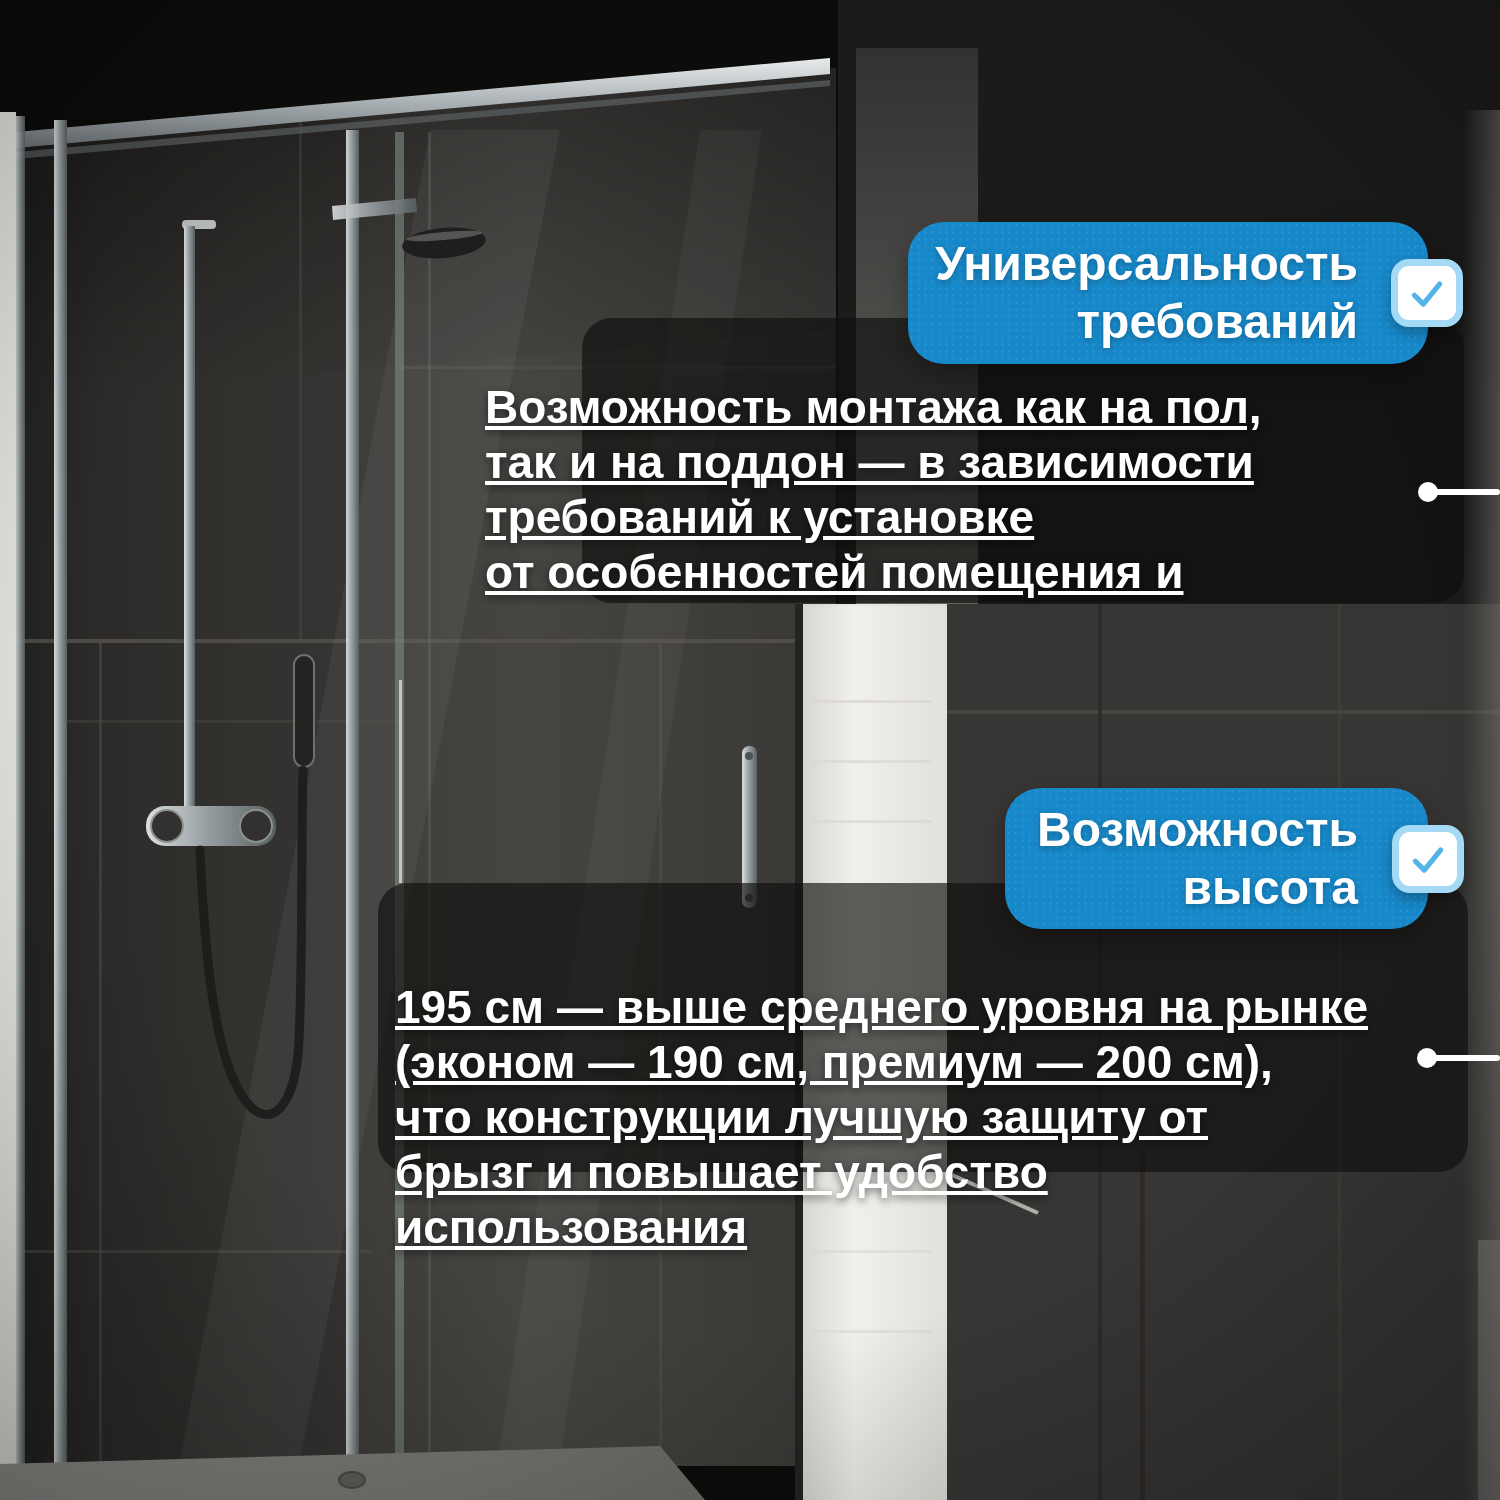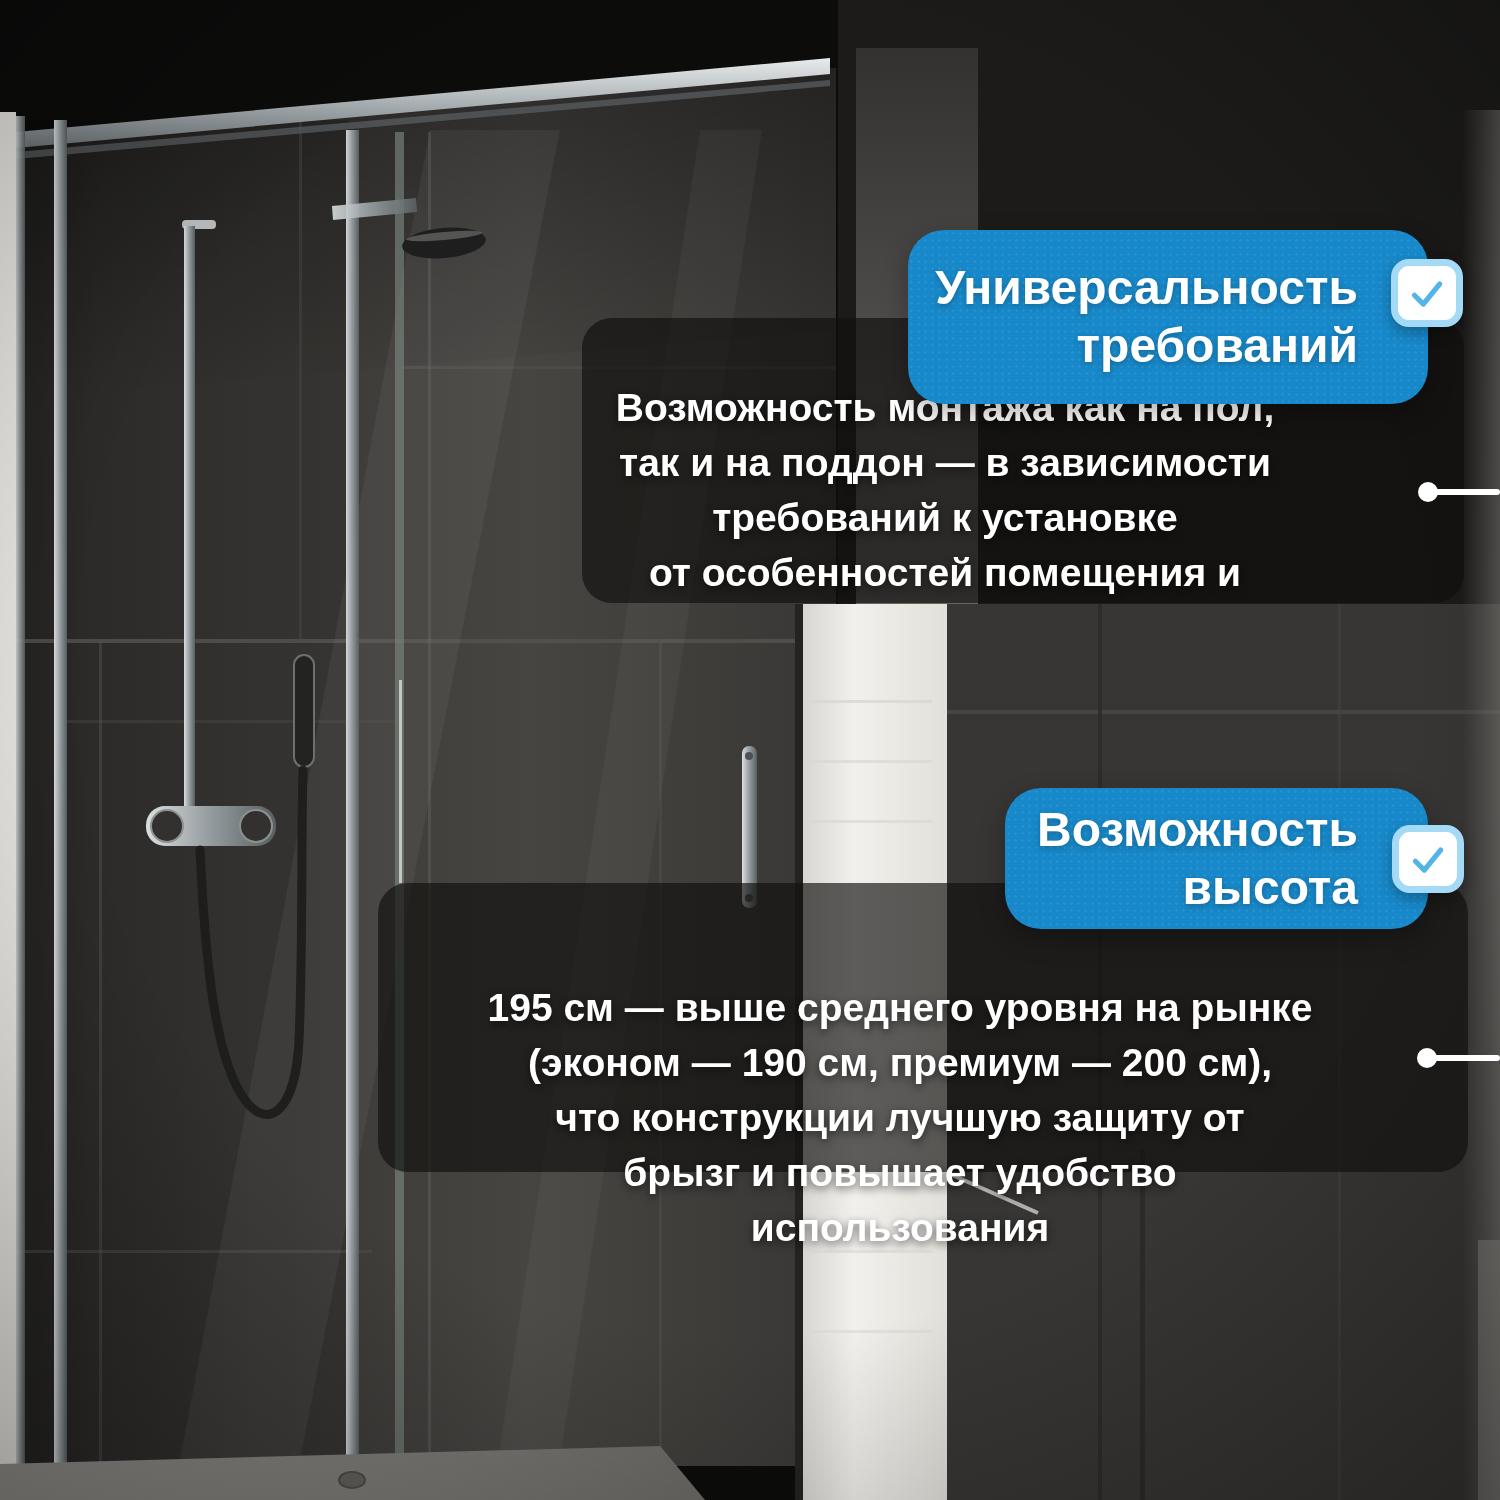--- a/index.html
+++ b/index.html
@@ -19,35 +19,35 @@
   #line1{left:1428px; top:489px; width:72px;}
   #dot1{left:1418px; top:482px;}
   #line2{left:1427px; top:1055px; width:73px;}
   #dot2{left:1417px; top:1048px;}
 
   .badge{position:absolute; background:var(--badge_blue,#1788c9); border-radius:36px; z-index:4;
          box-shadow:0 10px 26px rgba(0,0,0,.30);}
   .badge::after{content:""; position:absolute; inset:0; border-radius:36px;
          background-image:radial-gradient(rgba(255,255,255,.16) 1px, transparent 1.4px);
          background-size:7px 7px; opacity:.5; pointer-events:none;}
-  #badge1{left:908px; top:222px; width:520px; height:174px;margin-top:8px;}
+  #badge1{left:908px; top:222px; width:520px; height:142px;}
   #badge2{left:1005px; top:788px; width:423px; height:141px;}
   .badge-text{position:absolute; right:70px; top:50%; transform:translateY(-50%);
          text-align:right; color:#fff; font-size:48px; font-weight:700; line-height:58px;
          white-space:nowrap; text-shadow:0 2px 6px rgba(0,0,0,.25); z-index:1;}
 
   .checkbox{position:absolute; width:58px; height:54px; background:#fff;
          border:7px solid var(--checkbox_border,#a4daf6); border-radius:18px; z-index:5;
          box-shadow:0 6px 14px rgba(0,0,0,.28); display:flex; align-items:center; justify-content:center;}
   #checkbox1{left:1391px; top:259px;}
   #checkbox2{left:1392px; top:825px;}
   .check-svg{width:44px; height:40px; color:var(--check_blue,#54b4e8);}
 
-  .desc{position:absolute; text-align:center; color:var(--text_white,#fff); font-weight:700;
-        font-size:39px; line-height:55px; z-index:3; text-shadow:0 3px 9px rgba(0,0,0,.55);}
+  .desc{position:absolute; text-align:left; color:var(--text_white,#fff); font-weight:700;
+        font-size:46px; line-height:55px; z-index:3; text-shadow:0 3px 9px rgba(0,0,0,.55);text-decoration:underline;}
   #desc1{right:95px; top:380px; width:920px;}
   #desc2{right:95px; top:945px; width:1010px;margin-top:35px;}
 </style>
 </head>
 <body>
 
 <div class="canvas">
 
   <div class="photo">
     <svg width="1500" height="1500" viewBox="0 0 1500 1500" xmlns="http://www.w3.org/2000/svg">

